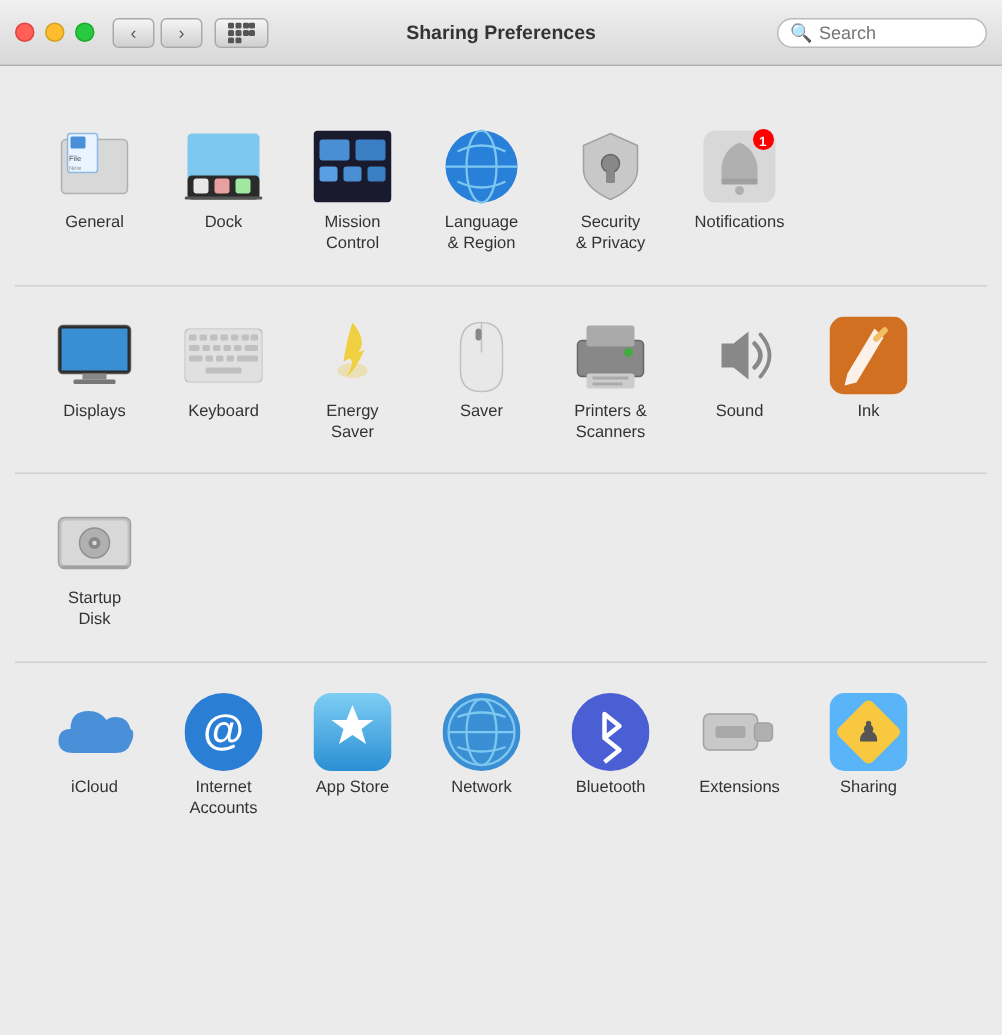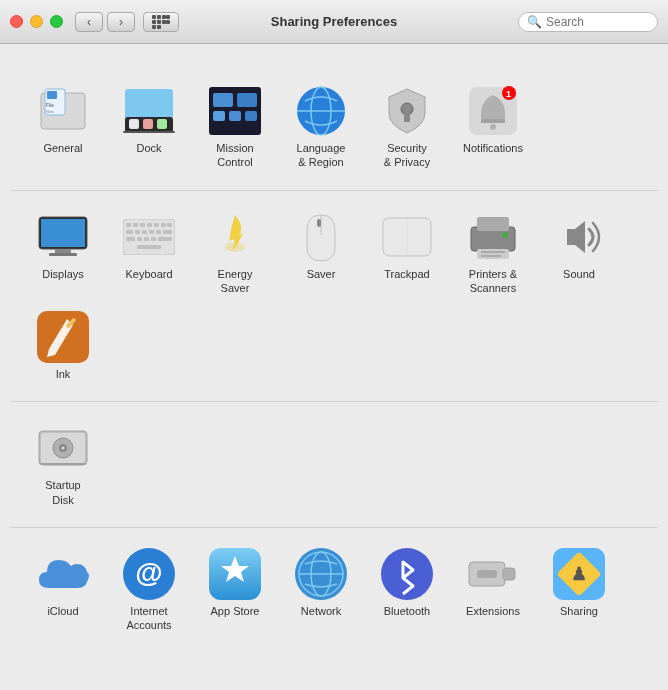--- a/index.html
+++ b/index.html
@@ -331,29 +331,20 @@
       <div class="pref-icon">
         <svg width="36" height="52" viewBox="0 0 36 52">
           <path d="M4 20 Q4 4 18 4 Q32 4 32 20 L32 36 Q32 50 18 50 Q4 50 4 36 Z" fill="#e8e8e8" stroke="#c0c0c0" stroke-width="1"></path>
           <line x1="18" y1="4" x2="18" y2="24" stroke="#c0c0c0" stroke-width="1"></line>
           <rect x="14" y="8" width="4" height="8" rx="2" fill="#888"></rect>
         </svg>
       </div>
       <div class="pref-label">Saver</div>
     </div>
 
-    <div class="pref-item">
-      <div class="pref-icon">
-        <svg width="52" height="42" viewBox="0 0 52 42">
-          <rect x="2" y="2" width="48" height="38" rx="6" fill="#e8e8e8" stroke="#c0c0c0" stroke-width="1"></rect>
-          <line x1="26" y1="2" x2="26" y2="40" stroke="#d0d0d0" stroke-width="0.5"></line>
-        </svg>
-      </div>
-      <div class="pref-label">Trackpad</div>
-    </div>
 
     <div class="pref-item">
       <div class="pref-icon">
         <svg width="52" height="48" viewBox="0 0 52 48">
           <rect x="4" y="14" width="44" height="24" rx="3" fill="#888" stroke="#666" stroke-width="1"></rect>
           <rect x="10" y="4" width="32" height="14" rx="2" fill="#aaa"></rect>
           <rect x="10" y="36" width="32" height="10" rx="2" fill="#ccc"></rect>
           <rect x="14" y="38" width="24" height="2" fill="#aaa"></rect>
           <rect x="14" y="42" width="20" height="2" fill="#aaa"></rect>
           <circle cx="38" cy="22" r="3" fill="#4a4"></circle>

